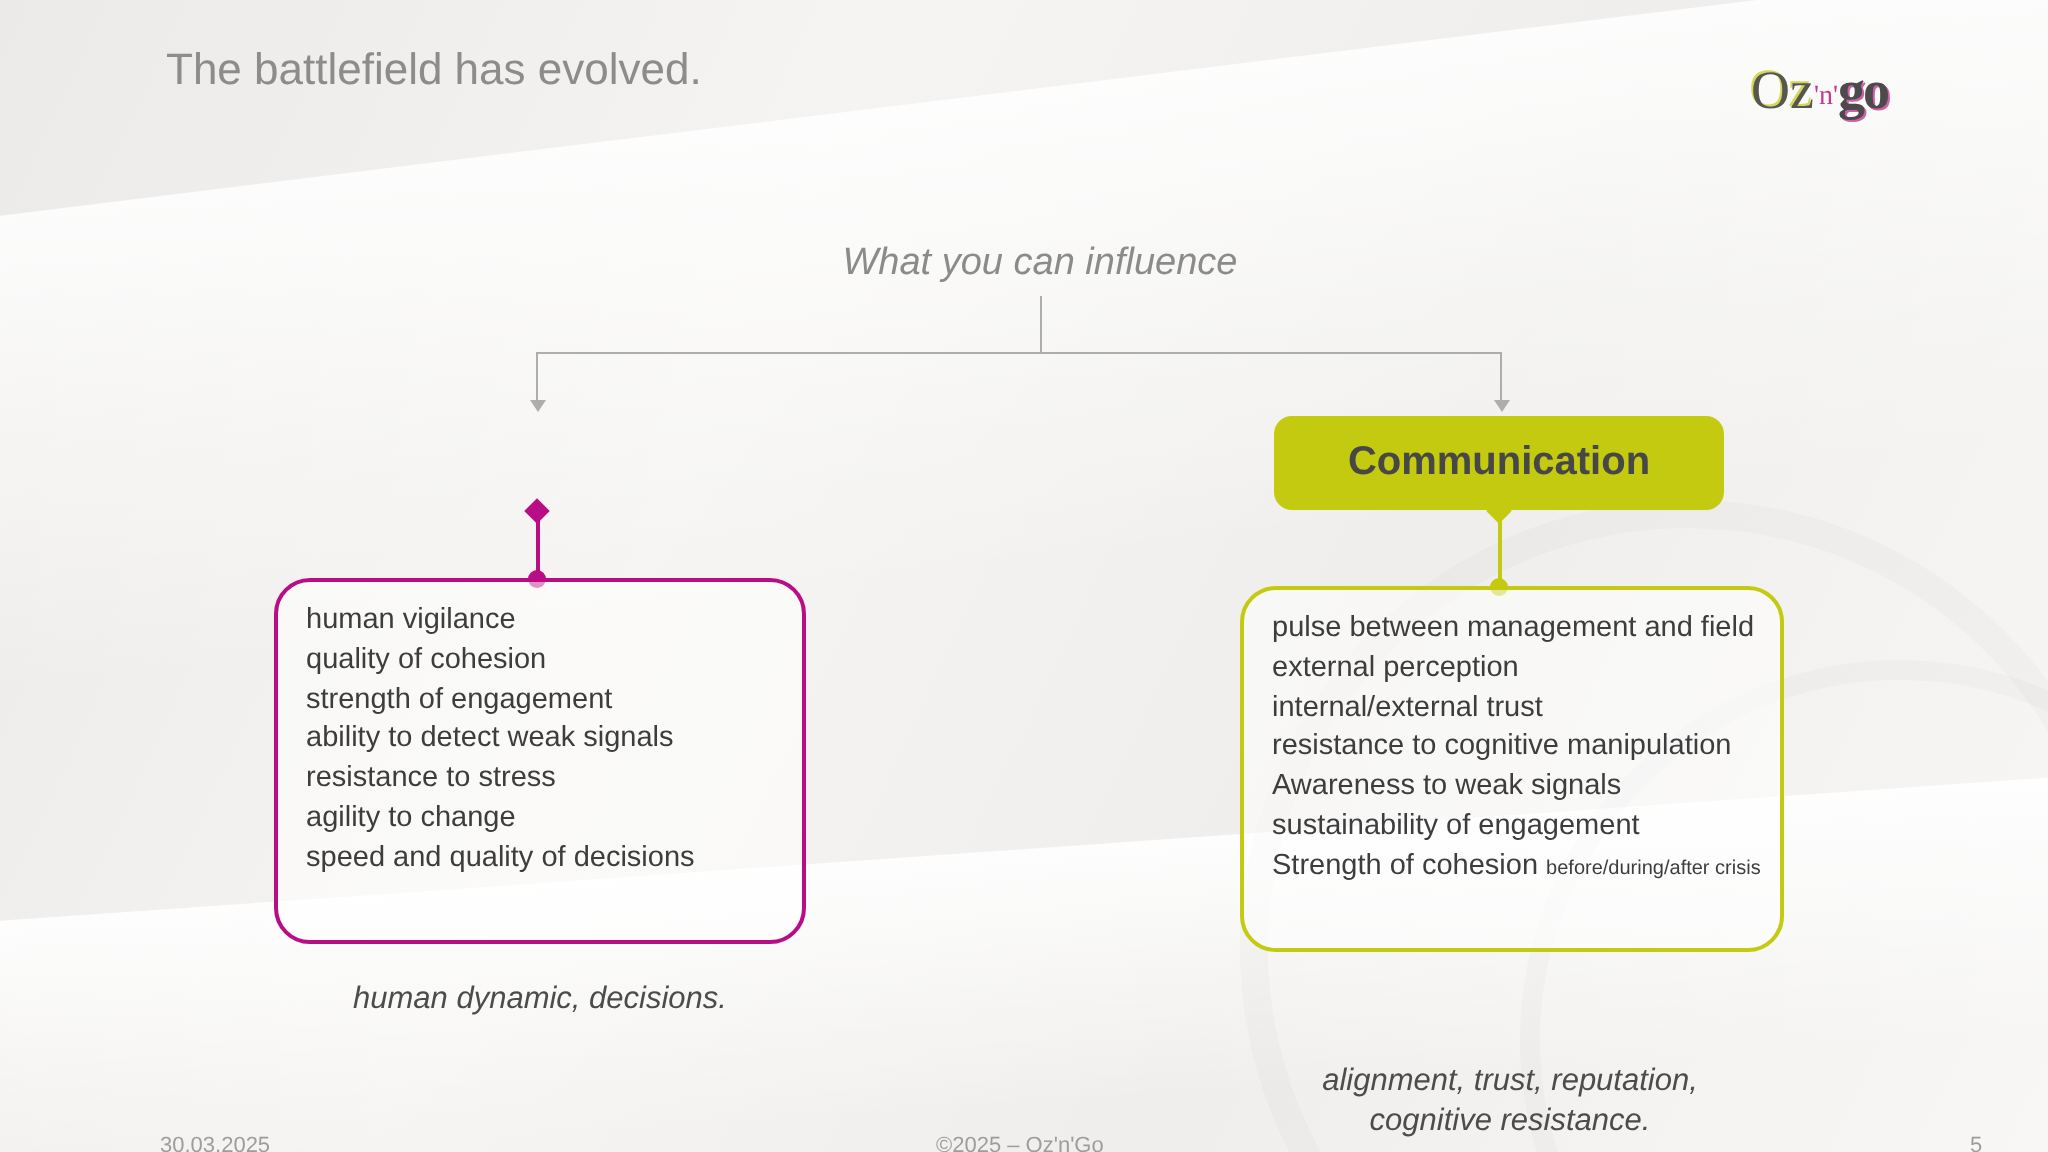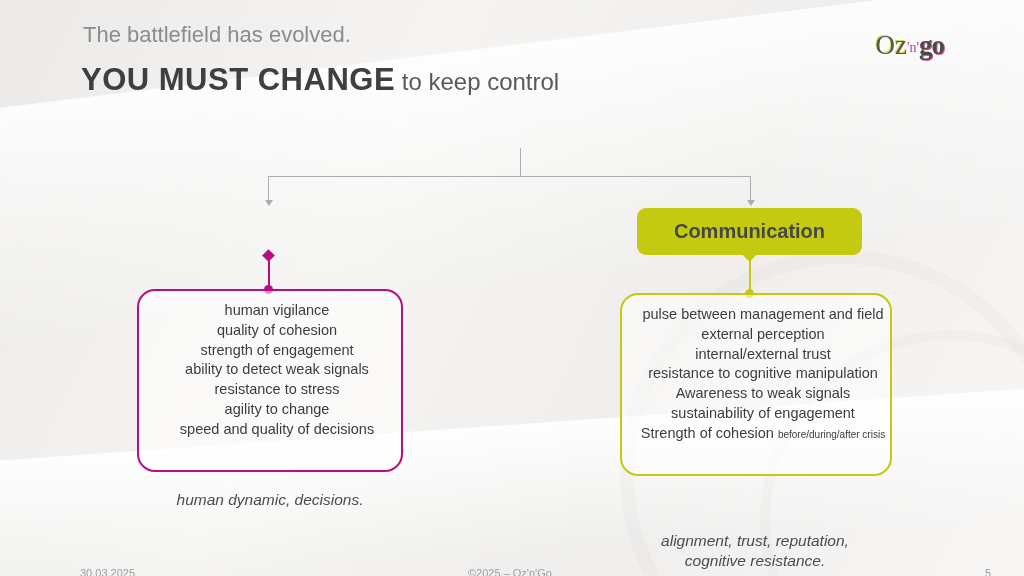--- a/index.html
+++ b/index.html
@@ -58,21 +58,21 @@
   .vlink.vc{left:748.5px;top:257px;height:37px;}
   .dot{position:absolute;width:9px;height:9px;border-radius:50%;}
   .dot.og{left:264px;top:285px;}
   .dot.oc{left:745px;top:289px;}
 
   .listbox{position:absolute;border:2px solid;border-radius:18px;
     background:rgba(255,255,255,.55);}
   .listbox.lg{left:137px;top:289px;width:262px;height:179px;}
   .listbox.lc{left:620px;top:293px;width:268px;height:179px;}
   .listbox ul{list-style:none;margin:0;padding:10px 0 0 14px;}
-  .listbox li{font-size:14.5px;line-height:19.8px;color:#3d3d3d;white-space:nowrap;text-align:center;}
+  .listbox li{font-size:14.5px;line-height:19.8px;color:#3d3d3d;white-space:nowrap;}
   .listbox li .small{font-size:10px;}
 
   .caption{position:absolute;text-align:center;font-style:italic;
     font-size:15.5px;line-height:20px;color:#4c4c4c;}
   .caption.cg{left:120px;top:490px;width:300px;}
   .caption.cc{left:605px;top:499px;width:300px;margin-top:32px;}
 
   .footer{position:absolute;top:567px;font-size:11px;color:#9d9d9d;}
   .footer.fdate{left:80px;}
   .footer.fcopy{left:468px;}
@@ -81,24 +81,24 @@
 </head>
 <body>
 
 <div class="slide">
   <div class="swirl s1"></div>
   <div class="swirl s2"></div>
   <div class="swirl s3"></div>
   <div class="swirl s4"></div>
 
   <div class="pretitle">The battlefield has evolved.</div>
-  <div class="title"><span class="strong">YOU MUST CHANGE</span><span> to keep control</span></div>
 
   <div class="logo"><span class="oz">Oz</span><span class="n">'n'</span><span class="go">go</span></div>
 
+  <div class="influence">What you can influence</div>
 
   <div class="conn stem" style="background-color: rgb(173, 173, 173);"></div>
   <div class="conn hbar" style="background-color: rgb(173, 173, 173);"></div>
   <div class="conn dropL" style="background-color: rgb(173, 173, 173);"></div>
   <div class="conn dropR" style="background-color: rgb(173, 173, 173);"></div>
   <div class="arrowhead aL" style="border-top-color: rgb(173, 173, 173);"></div>
   <div class="arrowhead aR" style="border-top-color: rgb(173, 173, 173);"></div>
 
   <div class="node com" style="background-color: rgb(195, 202, 16);">Communication</div>
 

